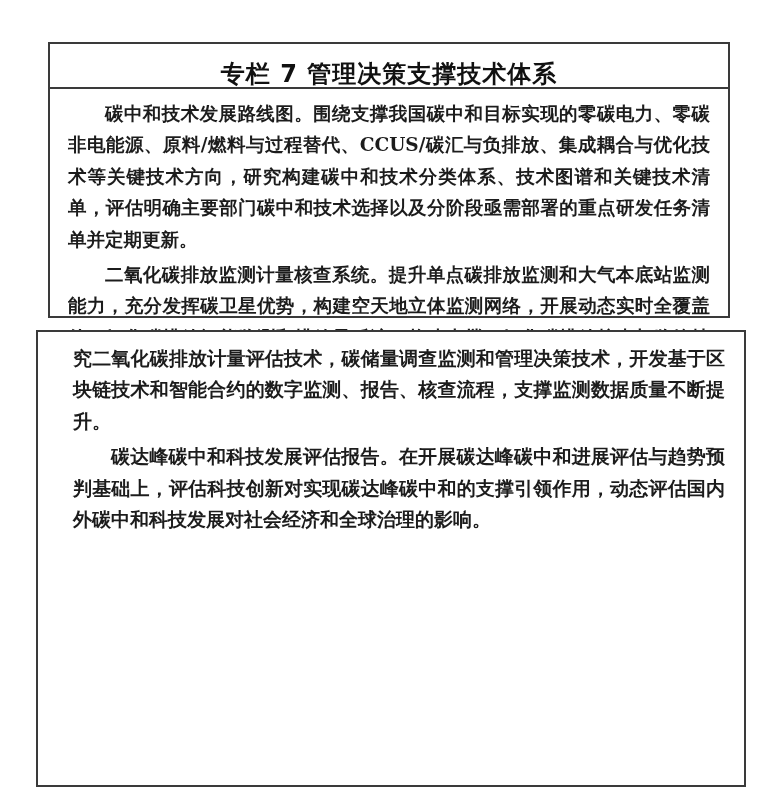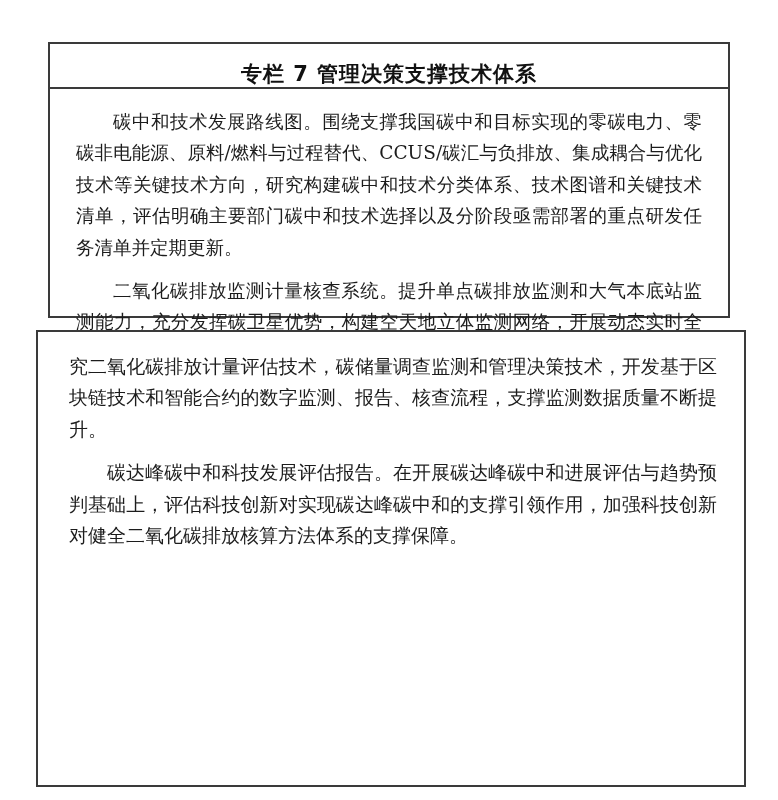--- a/index.html
+++ b/index.html
@@ -37,44 +37,45 @@
     box-sizing: border-box;
     height: 45px;
     border-bottom: 2px solid #3a3a3a;
     display: flex;
     align-items: center;
     justify-content: center;
   }
   .panel-title-text {
     font-family: "DejaVu Sans", "Liberation Sans", sans-serif;
     font-weight: bold;
-    font-size: 21px;
+    font-size: 24px;
     letter-spacing: 1px;
     color: #111111;
     margin-top: 16px;
   }
   .panel-body {
     box-sizing: border-box;
     overflow: hidden;
   }
   #panel-1 .panel-body {
     padding: 5px 14px 6px 14px;
     font-size: 18.5px;
     line-height: 31.4px;
   }
   #panel-2 .panel-body {
-    padding: 7px 15px 6px 19px;
+    padding: 7px 15px 6px 31px;
     font-size: 19px;
     line-height: 31.4px;
   }
   .para {
-    margin: 12px;
+    margin: 4px;
     text-align: justify;
     text-indent: 2em;
     word-break: break-all;
+    font-weight: bold;
   }
   .para.no-indent {
     text-indent: 0;
   }
 </style>
 </head>
 <body>
 
 <div id="panel-1" class="panel">
   <div class="panel-title-row">
@@ -82,15 +83,15 @@
   </div>
   <div class="panel-body">
     <p class="para">碳中和技术发展路线图。围绕支撑我国碳中和目标实现的零碳电力、零碳非电能源、原料/燃料与过程替代、CCUS/碳汇与负排放、集成耦合与优化技术等关键技术方向，研究构建碳中和技术分类体系、技术图谱和关键技术清单，评估明确主要部门碳中和技术选择以及分阶段亟需部署的重点研发任务清单并定期更新。</p>
     <p class="para">二氧化碳排放监测计量核查系统。提升单点碳排放监测和大气本底站监测能力，充分发挥碳卫星优势，构建空天地立体监测网络，开展动态实时全覆盖的二氧化碳排放智能监测和排放量反演。构建支撑二氧化碳排放核查与监管技术体系，研</p>
   </div>
 </div>
 
 <div id="panel-2" class="panel">
   <div class="panel-body">
     <p class="para no-indent">究二氧化碳排放计量评估技术，碳储量调查监测和管理决策技术，开发基于区块链技术和智能合约的数字监测、报告、核查流程，支撑监测数据质量不断提升。</p>
-    <p class="para">碳达峰碳中和科技发展评估报告。在开展碳达峰碳中和进展评估与趋势预判基础上，评估科技创新对实现碳达峰碳中和的支撑引领作用，加强科技创新对健全二氧化碳排放核算方法体系的支撑保障。</p>
+    <p class="para">碳达峰碳中和科技发展评估报告。在开展碳达峰碳中和进展评估与趋势预判基础上，评估科技创新对实现碳达峰碳中和的支撑引领作用，动态评估国内外碳中和科技发展对社会经济和全球治理的影响。</p>
   </div>
 </div>
 
 </body></html>

